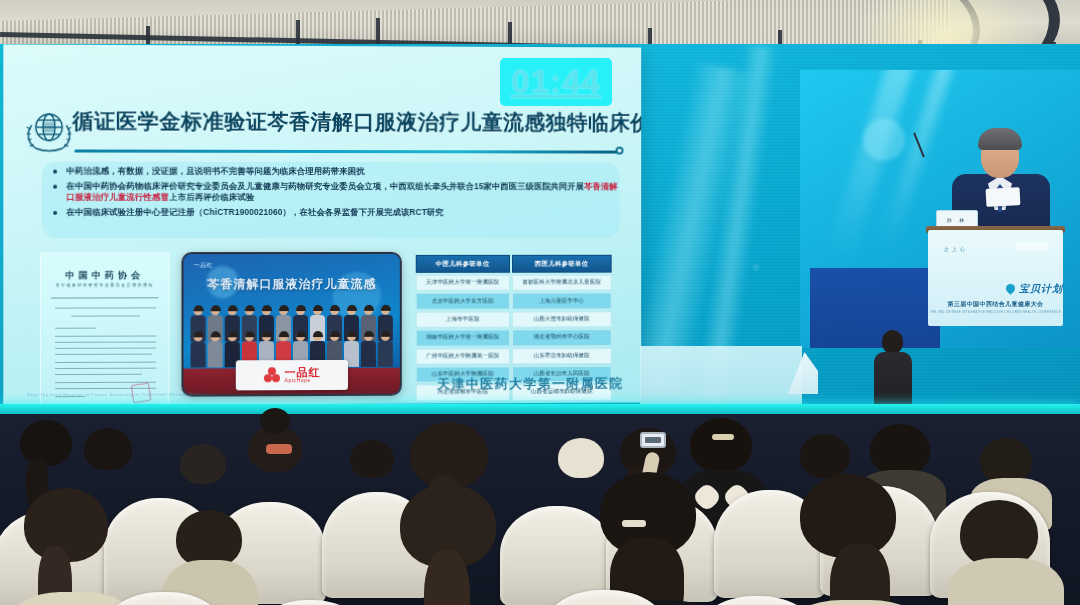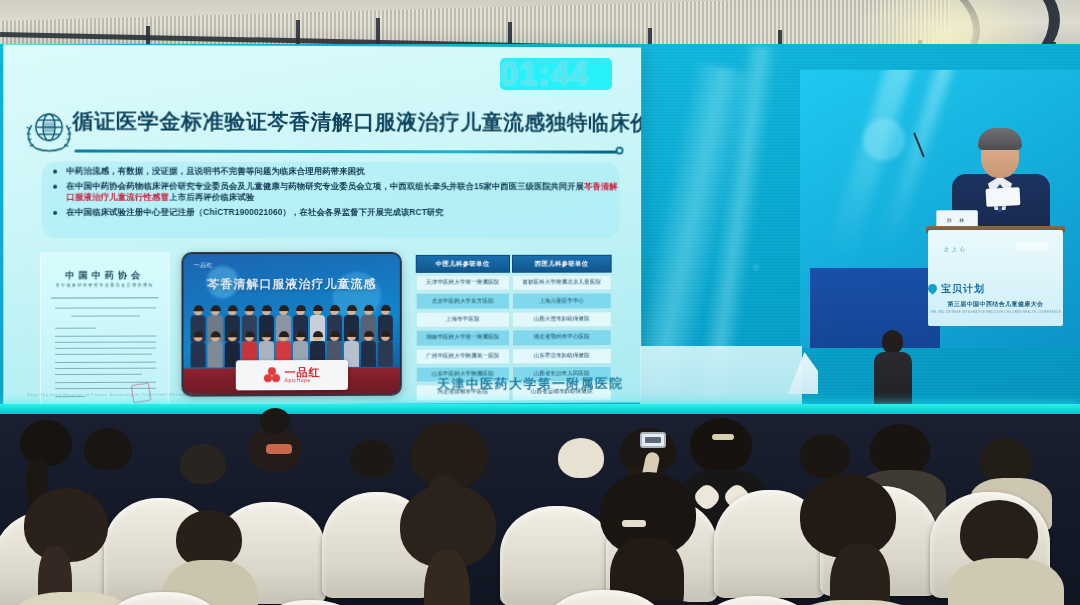--- a/index.html
+++ b/index.html
@@ -213,26 +213,26 @@
     font-size: 13px; font-weight: bold; color: #0d6f94; letter-spacing: 1.5px;
     opacity: .85;
   }
   .slide-footer-en {
     position: absolute; left: 24px; bottom: 8px;
     font-size: 3.6px; color: #2b7e9c; letter-spacing: .8px; opacity: .6;
   }
 
   
   .timer {
-    position: absolute; left: 500px; top: 58px; width: 112px; height: 32px;
+    position: absolute; left: 500px; top: 58px; width: 112px; height: 48px;
     background: #1ff0f8; border-radius: 5px;
-    display: flex; align-items: center; 
+    display: flex; align-items: center; justify-content: center;
     font-size: 33px; font-weight: bold; color: #55e3ef;
     text-shadow: 0 0 2px rgba(255,255,255,.5);
-    letter-spacing: 1px; opacity: .95; overflow: hidden;
+    letter-spacing: 1px; opacity: .95; overflow: hidden; text-decoration: underline;
   }
   .timer-ghost {
     position: absolute; left: 0; right: 0; top: 13px; text-align: center;
     font-size: 19px; font-weight: bold; color: #0b4660; white-space: nowrap;
     opacity: .88; letter-spacing: .5px;
   }
 
   
   .rightscreen {
     position: absolute; left: 800px; top: 70px; width: 280px; height: 278px;
@@ -291,22 +291,22 @@
     position: absolute; left: 126px; top: 156px; width: 139px; height: 7px;
     background: linear-gradient(180deg,#8b6a4a,#6e5238); border-radius: 2px;
   }
   .podium-nameplate {
     position: absolute; left: 136px; top: 140px; width: 42px; height: 20px;
     background: #f0f7fa; border: 1px solid #b9d9e4; border-radius: 2px;
     display: flex; align-items: center; justify-content: center;
     font-size: 5px; color: #2a4a5c; letter-spacing: 3px;
   }
   .podium-logo {
-    position: absolute; left: 0; right: 0; top: 52px; text-align: left;
-    font-size: 10px; font-weight: bold; color: #1571a8; letter-spacing: 1px;
+    position: absolute; left: 0; right: 0; top: 52px; text-align: right;
+    font-size: 10px; font-weight: bold; color: #1571a8; letter-spacing: 1px; font-style: italic;
   }
   .podium-logo .drop {
     display: inline-block; width: 9px; height: 9px; border-radius: 50% 50% 50% 0;
     background: #17a0c8; transform: rotate(-45deg); margin-right: 4px;
     vertical-align: -1px;
   }
   .podium-conf {
     position: absolute; left: 0; right: 0; top: 70px; text-align: center;
     font-size: 6px; font-weight: bold; color: #1a5e87; letter-spacing: .4px;
   }

